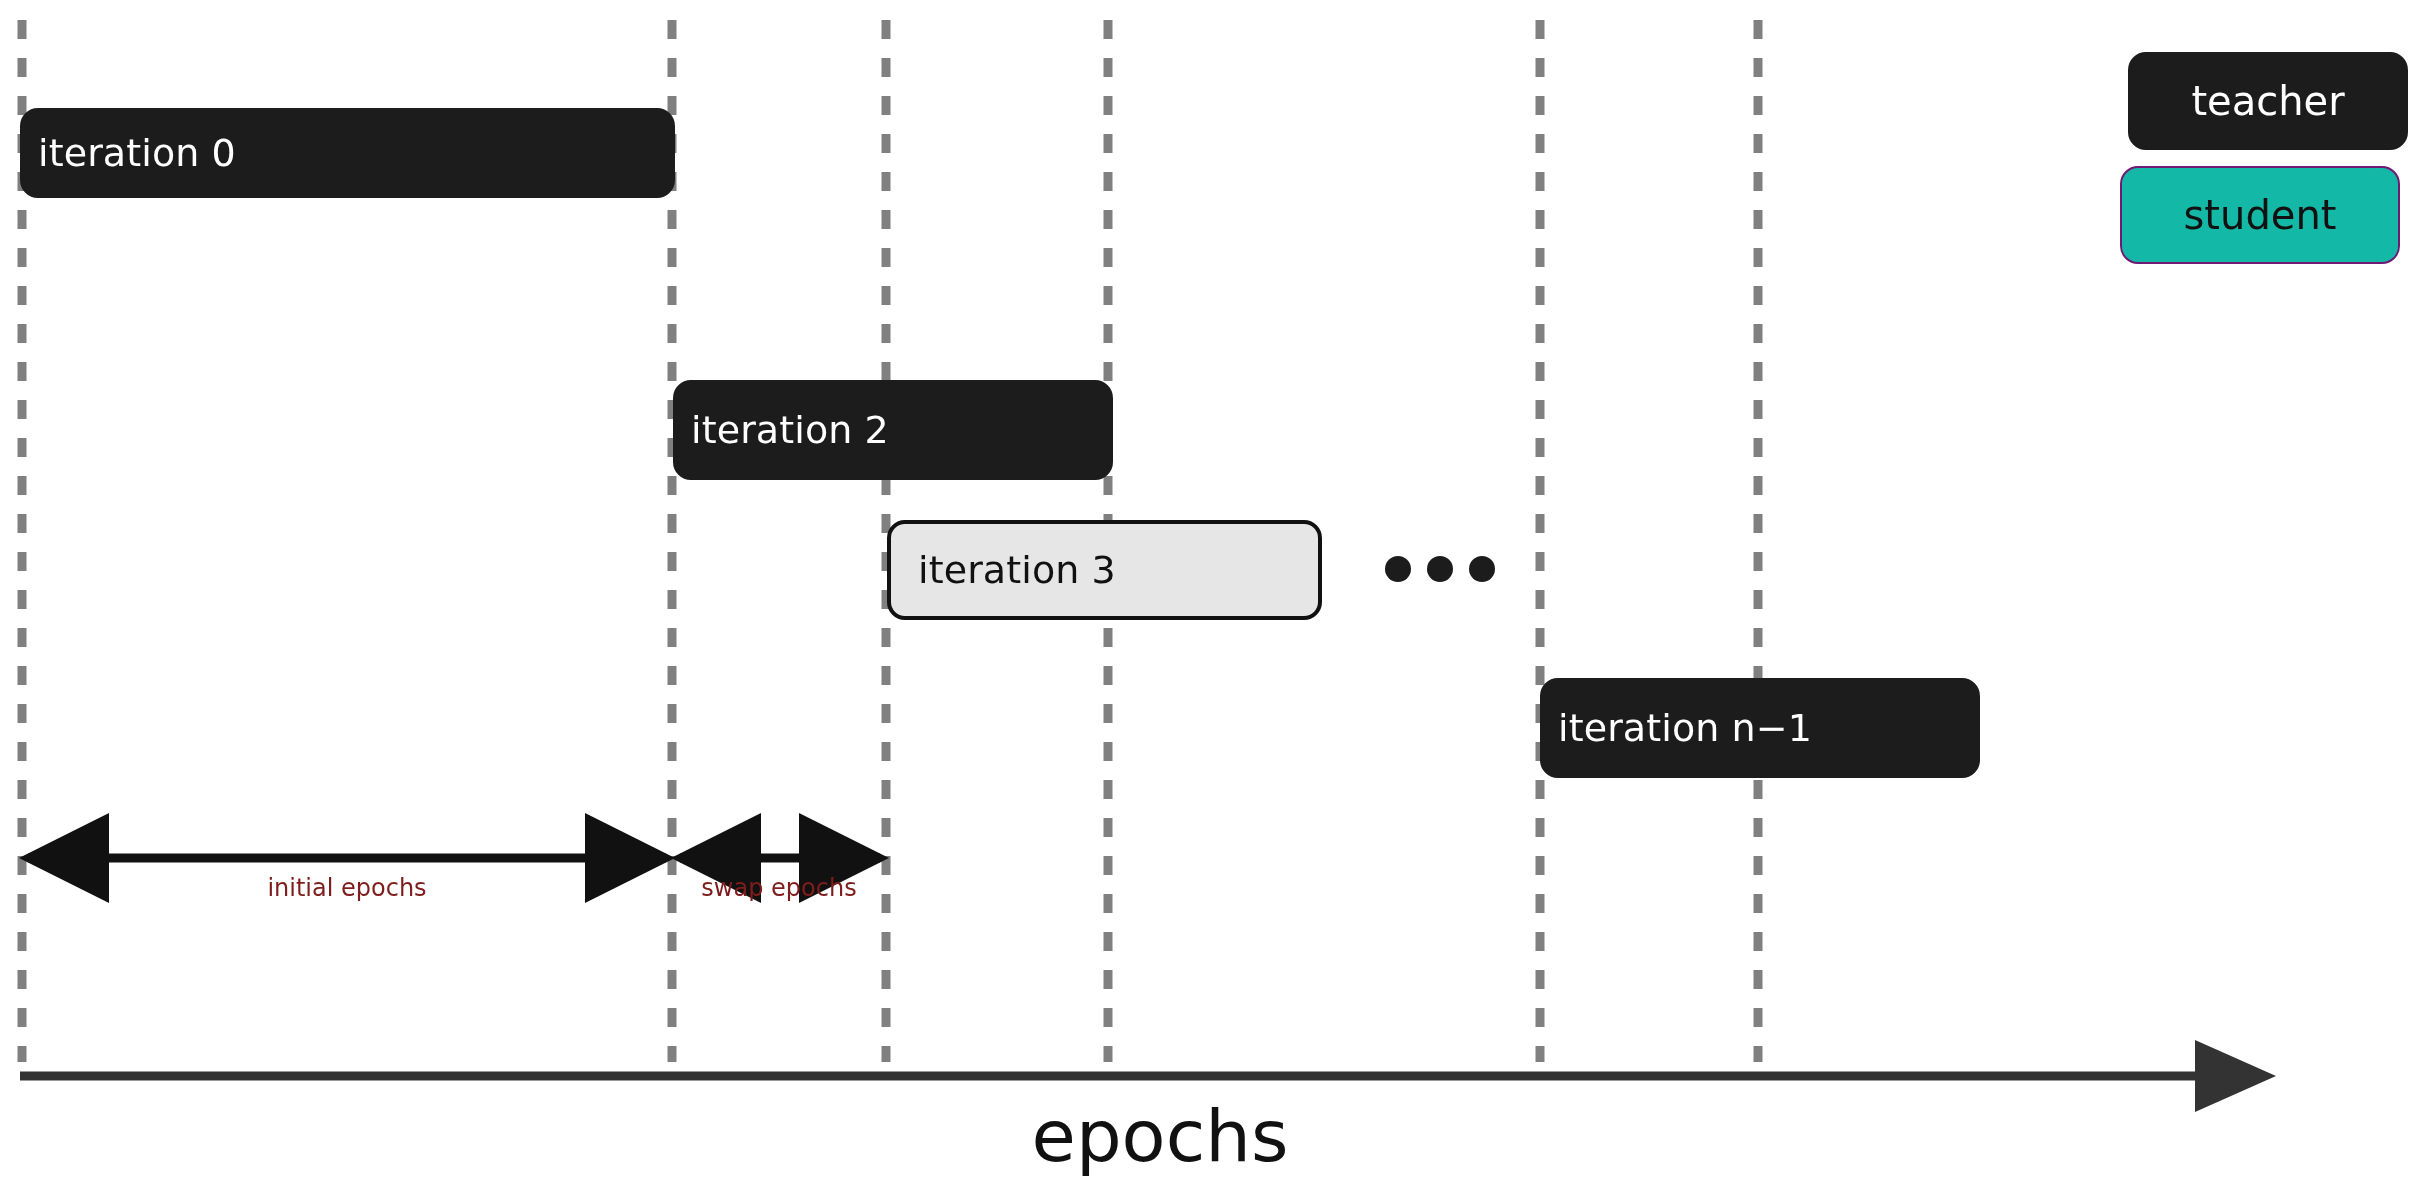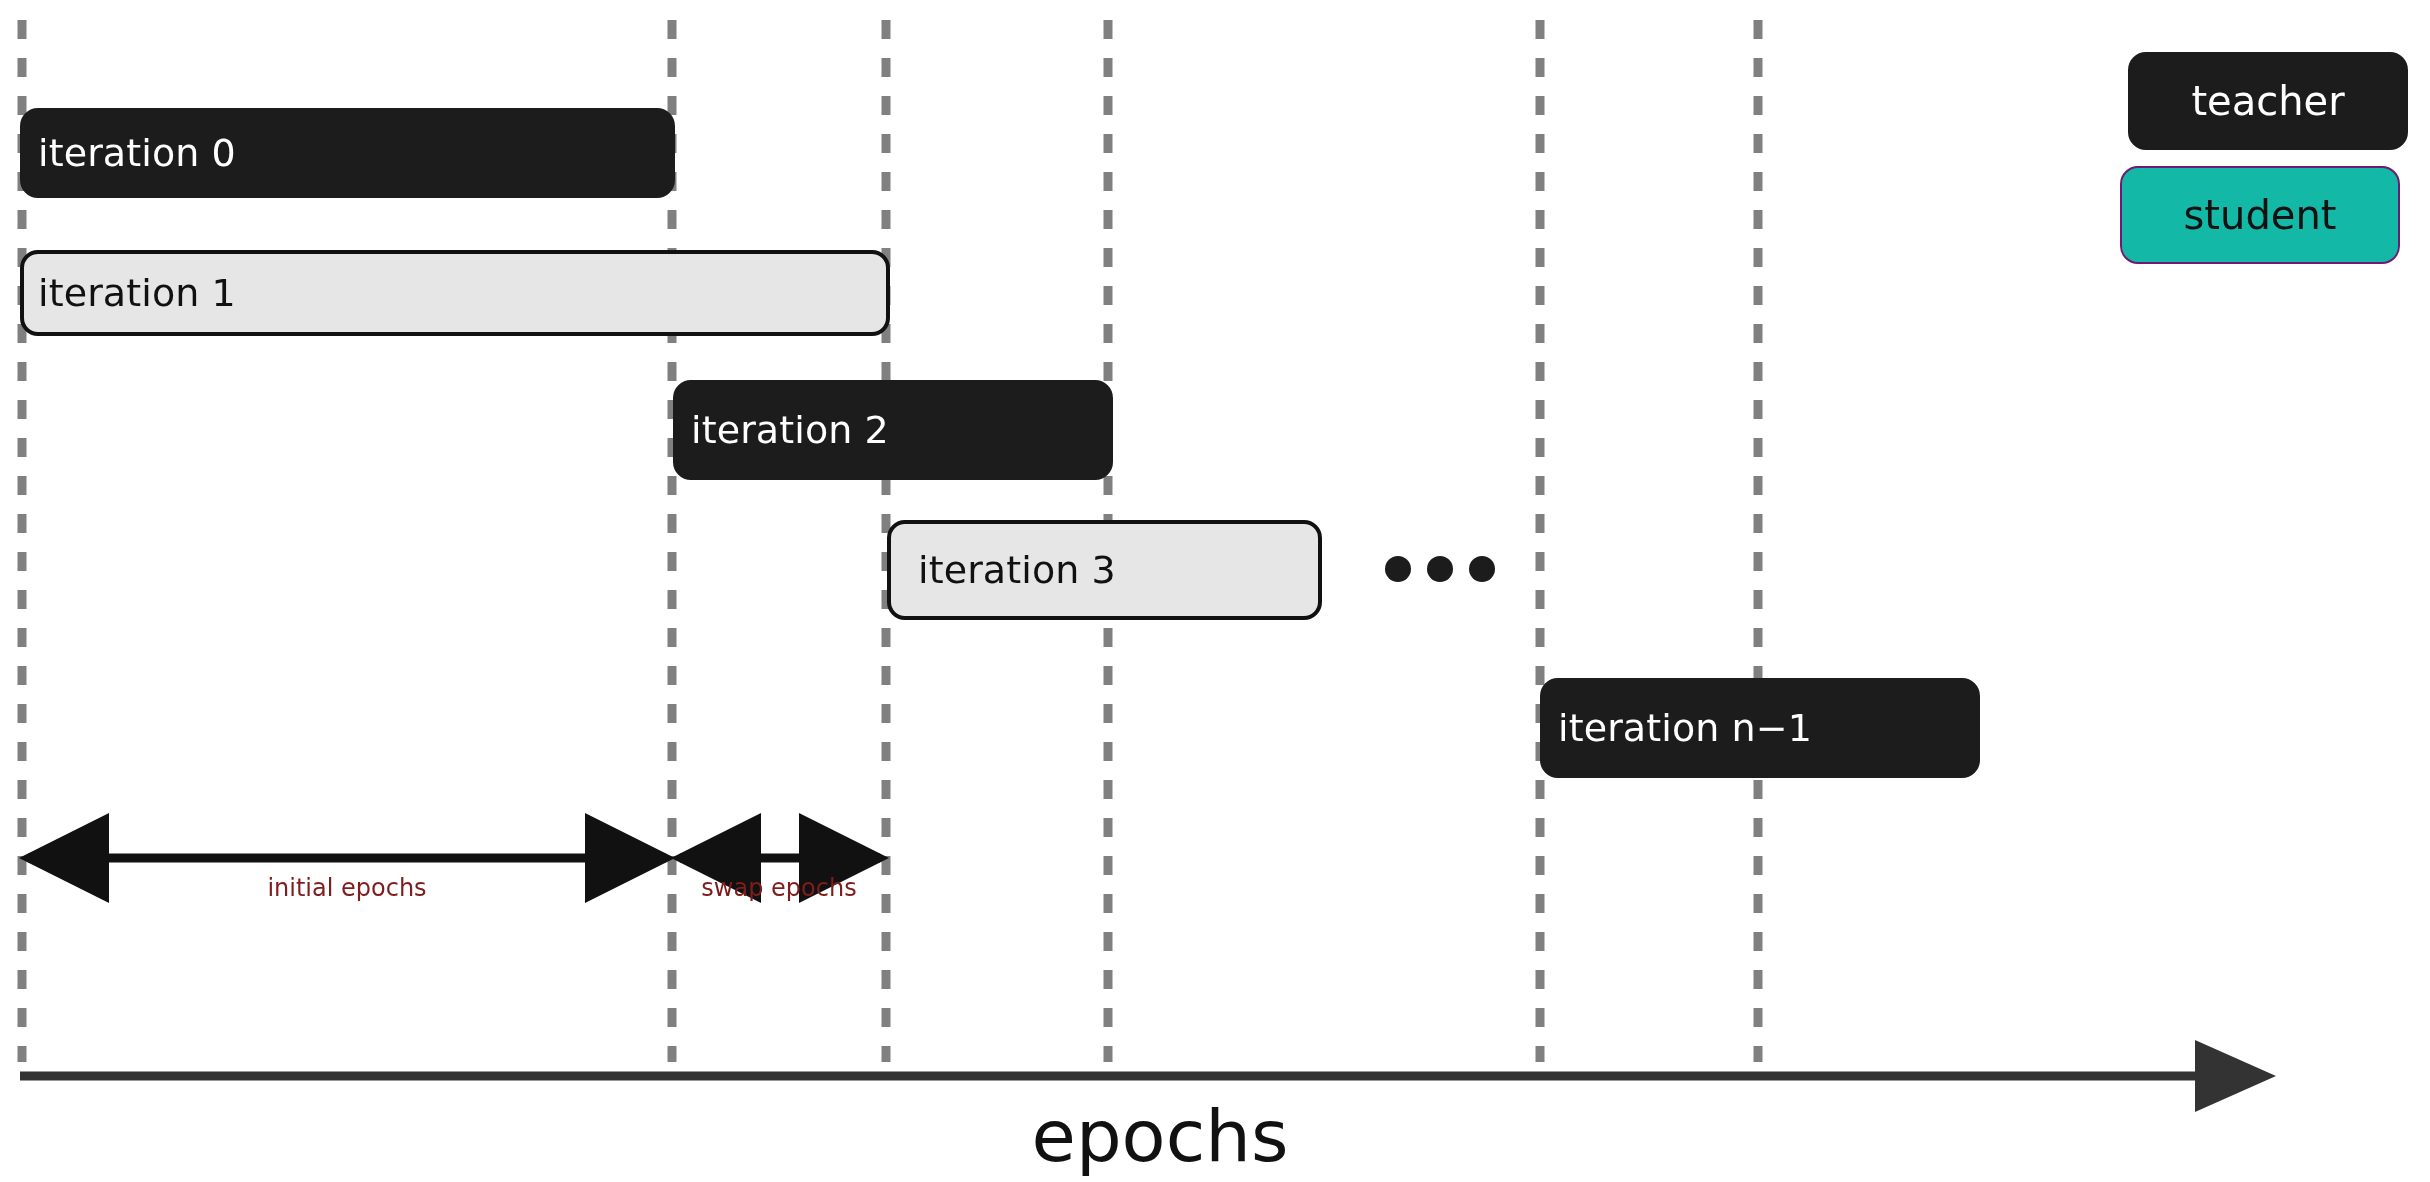--- a/index.html
+++ b/index.html
@@ -125,23 +125,20 @@
       <line x1="680" y1="858" x2="880" y2="858" stroke="#111111" stroke-width="9" marker-start="url(#arrLeft)" marker-end="url(#arrRight)"></line>
     </g>
 
     <line x1="20" y1="1076" x2="2258" y2="1076" stroke="#333333" stroke-width="9" marker-end="url(#axisArrow)"></line>
   </svg>
 
   <div class="box teacher" style="left:20px; top:108px; width:655px; height:90px;align-items:center;">
     <span class="box-label">iteration 0</span>
   </div>
 
-  <div class="box student" style="left:20px; top:250px; width:870px; height:86px;">
-    <span class="box-label">iteration 1</span>
-  </div>
 
   <div class="box teacher" style="left:673px; top:380px; width:440px; height:100px;">
     <span class="box-label">iteration 2</span>
   </div>
 
   <div class="box student" style="left:887px; top:520px; width:435px; height:100px;padding-left:13px;">
     <span class="box-label">iteration 3</span>
   </div>
 
   <div class="box teacher" style="left:1540px; top:678px; width:440px; height:100px;">

